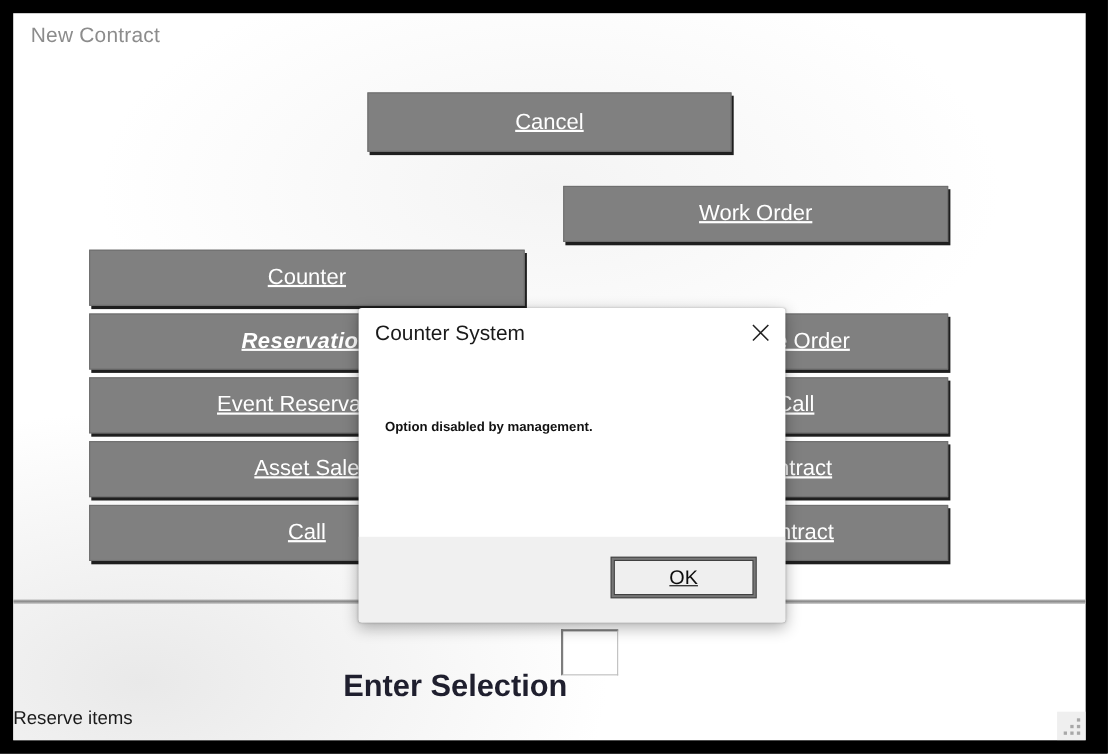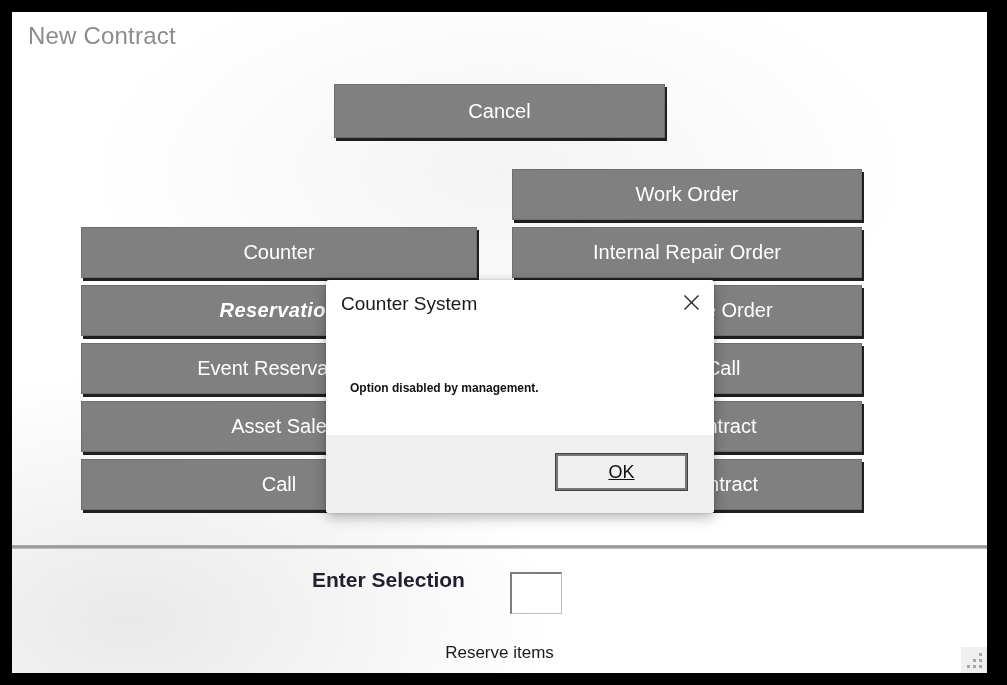--- a/index.html
+++ b/index.html
@@ -41,41 +41,42 @@
       radial-gradient(ellipse 70% 60% at 12% 92%, #e9e9e9 0%, rgba(255,255,255,0) 62%),
       radial-gradient(ellipse 60% 45% at 50% 24%, #f4f4f4 0%, rgba(255,255,255,0) 70%);
     pointer-events: none;
   }
 
   
   #page-title {
     position: absolute;
     left: 16px;
     top: 10px;
-    font-size: 24px;
+    font-size: 19px;
     color: #8c8c8c;
     letter-spacing: .2px;
     white-space: nowrap;
   }
 
   
   .gbtn {
     position: absolute;
     background: #808080;
     color: #ffffff;
     font-size: 20px;
     display: flex;
     align-items: center;
     justify-content: center;
     text-align: center;
     border: 1px solid #6f6f6f;
     box-shadow: 2px 3px 0 0 rgba(0,0,0,.88);
     user-select: none;
     overflow: hidden;
     white-space: nowrap;
+    text-decoration: underline;
   }
   .gbtn.selected {
     font-weight: bold;
     font-style: italic;
     letter-spacing: .4px;
   }
 
   
   #cancel-button {
     left: 322px;
@@ -95,22 +96,22 @@
     top: 533px;
     width: 975px;
     height: 4px;
     background: linear-gradient(to bottom, #b9b9b9 0%, #8e8e8e 45%, #c9c9c9 100%);
   }
 
   
   #enter-selection-label {
     position: absolute;
     left: 300px;
-    top: 556px;
-    font-size: 21px;
+    top: 596px;
+    font-size: 28px;
     font-weight: bold;
     color: #1f1f2e;
     white-space: nowrap;
   }
   #selection-input {
     position: absolute;
     left: 498px;
     top: 560px;
     width: 52px;
     height: 42px;
@@ -121,21 +122,21 @@
     font-size: 16px;
     font-family: "Liberation Sans", sans-serif;
     color: #000;
     padding: 0 4px;
   }
   #hint-text {
     position: absolute;
     left: 0;
     top: 631px;
     width: 975px;
-    text-align: center;
+    text-align: left;
     font-size: 17px;
     color: #1a1a1a;
   }
 
   
   #resize-grip {
     position: absolute;
     right: 0px;
     bottom: 0px;
     width: 26px;
@@ -148,21 +149,21 @@
     height: 3px;
     background: #a8a8a8;
   }
 
   
   #dialog {
     position: absolute;
     left: 314px;
     top: 268px;
     width: 388px;
-    height: 233px;
+    height: 286px;
     background: #ffffff;
     border-radius: 3px;
     box-shadow: 0 4px 14px rgba(0,0,0,.30), 0 0 2px rgba(0,0,0,.25);
     overflow: hidden;
     z-index: 50;
   }
   #dialog-titlebar {
     position: relative;
     height: 50px;
   }
@@ -205,21 +206,21 @@
     height: 78px;
     background: #f0f0f0;
   }
   #dialog-ok-button {
     position: absolute;
     right: 26px;
     top: 18px;
     width: 133px;
     height: 38px;
     background: #efefef;
-    border: 1px solid #404040;
+    border: 4px solid #404040;
     outline: 2px solid #767676;
     outline-offset: -3px;
     font-family: "Liberation Sans", sans-serif;
     font-size: 18px;
     color: #0d0d0d;
     cursor: pointer;
     text-decoration: underline;
   }
 </style>
 </head>
@@ -233,21 +234,20 @@
 
     <div class="gbtn" id="cancel-button">Cancel</div>
 
     <div class="gbtn col-left" style="top:215px">Counter</div>
     <div class="gbtn col-left selected" style="top:273px">Reservation</div>
     <div class="gbtn col-left" style="top:331px">Event Reservation</div>
     <div class="gbtn col-left" style="top:389px">Asset Sale</div>
     <div class="gbtn col-left" style="top:447px">Call</div>
 
     <div class="gbtn col-right" style="top:157px">Work Order</div>
-    <div class="gbtn col-right" style="top:215px">Internal Repair Order</div>
     <div class="gbtn col-right" style="top:273px">Maintenance Order</div>
     <div class="gbtn col-right" style="top:331px">Service Call</div>
     <div class="gbtn col-right" style="top:389px">Rental Contract</div>
     <div class="gbtn col-right" style="top:447px">Master Contract</div>
 
     <div id="separator"></div>
 
     <div id="enter-selection-label">Enter Selection</div>
 
     <input id="selection-input" type="text" value="" style="">

